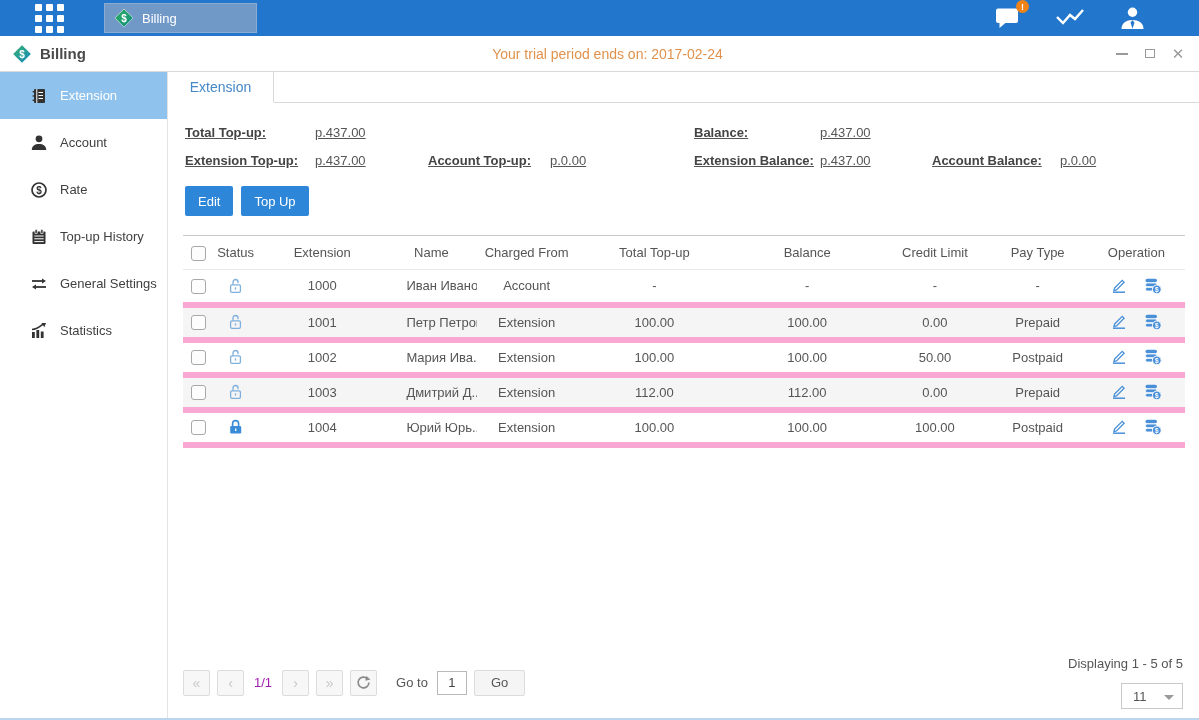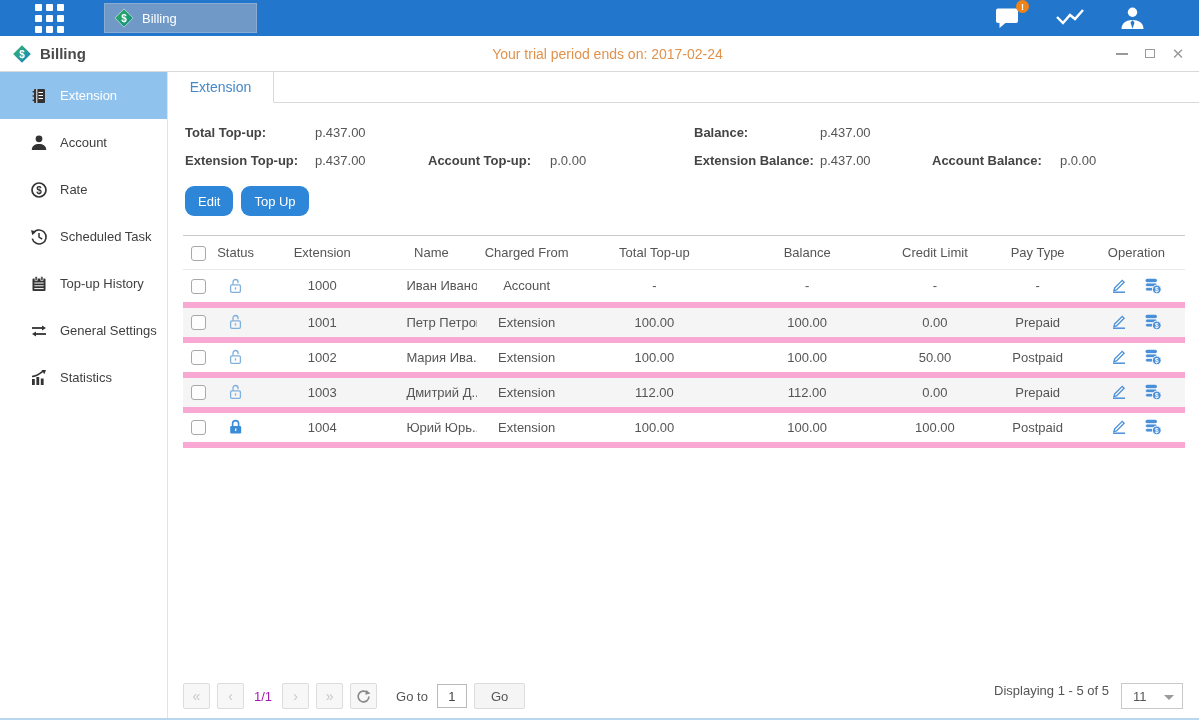--- a/index.html
+++ b/index.html
@@ -31,25 +31,25 @@
   .sidebar { width:168px; background:#fff; border-right:1px solid #e3e3e3; }
   .side-item { height:47px; display:flex; align-items:center; gap:12px; padding-left:30px; font-size:13px; color:#3f3f3f; cursor:pointer; }
   .side-item.active { background:#8fc3ee; color:#fff; }
   .side-icon { width:18px; height:18px; color:#333; flex:0 0 18px; display:flex; align-items:center; }
   .side-icon svg { width:18px; height:18px; }
 
   .content { flex:1; position:relative; background:#fff; }
   .tabstrip { height:31px; border-bottom:1px solid #d9d9d9; display:flex; }
   .tab { width:106px; border-right:1px solid #d9d9d9; background:#fff; color:#4788c7; font-size:14px; display:flex; align-items:center; justify-content:center; margin-bottom:-1px; border-bottom:1px solid #fff; cursor:pointer; }
 
-  .summary { margin:22px 0 0 17px; display:grid; grid-template-columns:130px 113px 122px 144px 126px 112px 128px auto; row-gap:13px; font-size:13px; color:#555; align-items:center; }
+  .summary { margin:22px 0 0 17px; display:grid; grid-template-columns:130px 113px 122px 144px 126px 112px 128px auto; row-gap:13px; font-size:13px; color:#555; align-items:center;text-decoration:underline; }
   .summary .lbl { font-weight:bold; color:#444; }
 
   .btn-row { margin:18px 0 0 17px; display:flex; gap:8px; }
-  .btn { background:#2e86d8; color:#fff; border:none; border-radius:9px; font-size:13px; height:30px; padding:0 13px; cursor:pointer; }
+  .btn { background:#2e86d8; color:#fff; border:none; border-radius:2px; font-size:13px; height:30px; padding:0 13px; cursor:pointer; }
 
   .table-wrap { margin:19px 14px 0 15px; }
   table { width:100%; border-collapse:collapse; font-size:13px; color:#555; table-layout:fixed; }
   thead tr { height:34px; border-top:1px solid #c9c9c9; border-bottom:1px solid #e9e9e9; }
   th { font-weight:normal; color:#555; text-align:center; }
   tbody tr { height:35px; border-bottom:6px solid #f9a8d4; }
   tbody tr:nth-child(even) { background:#f5f5f5; }
   td { text-align:center; }
   .col-name-cell { text-align:left; padding-left:20px; white-space:nowrap; overflow:hidden; }
   .cb { appearance:none; -webkit-appearance:none; width:15px; height:15px; border:1px solid #a8a8a8; border-radius:3px; background:#fdfdfd; vertical-align:middle; cursor:pointer; }
@@ -59,21 +59,21 @@
   .op-ico + .op-ico { margin-left:16px; }
 
   
   .pager { position:absolute; left:15px; right:16px; bottom:9px; display:flex; align-items:center; font-size:13px; color:#555; }
   .pg-btn { width:27px; height:26px; border:1px solid #dcdcdc; background:#f7f7f7; border-radius:2px; color:#c8c8c8; font-size:14px; display:flex; align-items:center; justify-content:center; margin-right:7px; cursor:pointer; }
   .page-ind { margin:0 10px 0 3px; color:#a21caf; }
   .pg-next { margin-left:0; }
   .goto-lbl { margin:0 9px 0 12px; }
   .goto-input { width:30px; height:24px; border:1px solid #b9b9b9; text-align:center; font-size:13px; color:#444; }
   .go-btn { height:26px; padding:0 16px; border:1px solid #dcdcdc; background:#f5f5f5; color:#555; border-radius:2px; font-size:13px; margin-left:7px; cursor:pointer; }
-  .pager-right { margin-left:auto; display:flex; align-items:flex-start; gap:12px; }
+  .pager-right { margin-left:auto; display:flex; align-items:flex-end; gap:12px;flex-direction:column; }
   .select-box { width:62px; height:26px; border:1px solid #c9c9c9; background:#fff; display:flex; align-items:center; padding-left:11px; position:relative; cursor:pointer; color:#555; }
   .select-caret { position:absolute; right:8px; top:11px; border:5px solid transparent; border-top-color:#9a9a9a; }
 
   .bottom-edge { position:absolute; left:0; bottom:0; width:100%; height:2px; background:#b9d6ee; }
 </style>
 </head>
 <body>
 
 <div class="topbar">
   <div class="apps-btn">
@@ -180,30 +180,20 @@
         <span class="side-label">Account</span>
       </div>
       <div class="side-item">
         <span class="side-icon">
           <svg viewBox="0 0 18 18">
             <circle cx="9" cy="9" r="7" fill="none" stroke="currentColor" stroke-width="1.7"></circle>
             <text x="9" y="12.6" font-size="10" font-weight="bold" fill="currentColor" text-anchor="middle">$</text>
           </svg>
         </span>
         <span class="side-label">Rate</span>
-      </div>
-      <div class="side-item">
-        <span class="side-icon">
-          <svg viewBox="0 0 18 18">
-            <path d="M3.2 5.2a7 7 0 1 1-0.9 5.4" fill="none" stroke="currentColor" stroke-width="1.6"></path>
-            <polygon points="1,2.2 6.2,3.2 2.4,7.2" fill="currentColor"></polygon>
-            <path d="M9 5v4.2l3.2 2" fill="none" stroke="currentColor" stroke-width="1.5"></path>
-          </svg>
-        </span>
-        <span class="side-label">Scheduled Task</span>
       </div>
       <div class="side-item">
         <span class="side-icon">
           <svg viewBox="0 0 18 18">
             <rect x="2.5" y="3.5" width="13" height="12.5" rx="1" fill="currentColor"></rect>
             <rect x="5" y="1.3" width="2.2" height="4" fill="currentColor" stroke="#fff" stroke-width="0.7"></rect>
             <rect x="10.8" y="1.3" width="2.2" height="4" fill="currentColor" stroke="#fff" stroke-width="0.7"></rect>
             <line x1="4.3" y1="8" x2="13.7" y2="8" stroke="#fff" stroke-width="1"></line>
             <line x1="4.3" y1="10.8" x2="13.7" y2="10.8" stroke="#fff" stroke-width="1"></line>
             <line x1="4.3" y1="13.6" x2="13.7" y2="13.6" stroke="#fff" stroke-width="1"></line>

